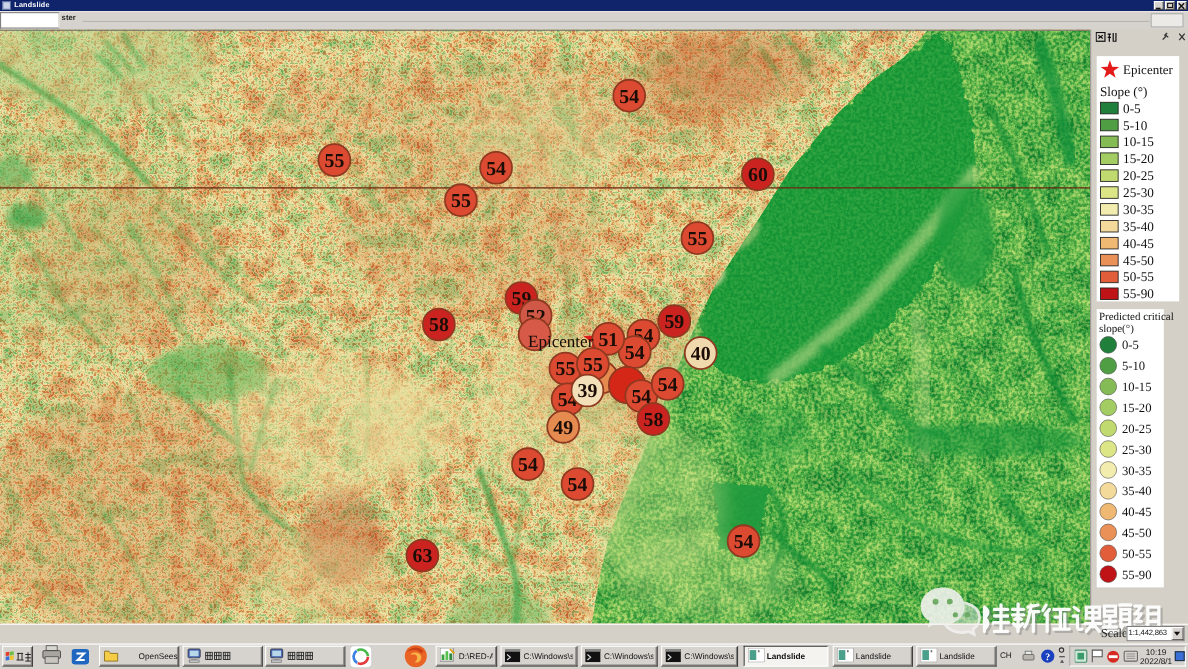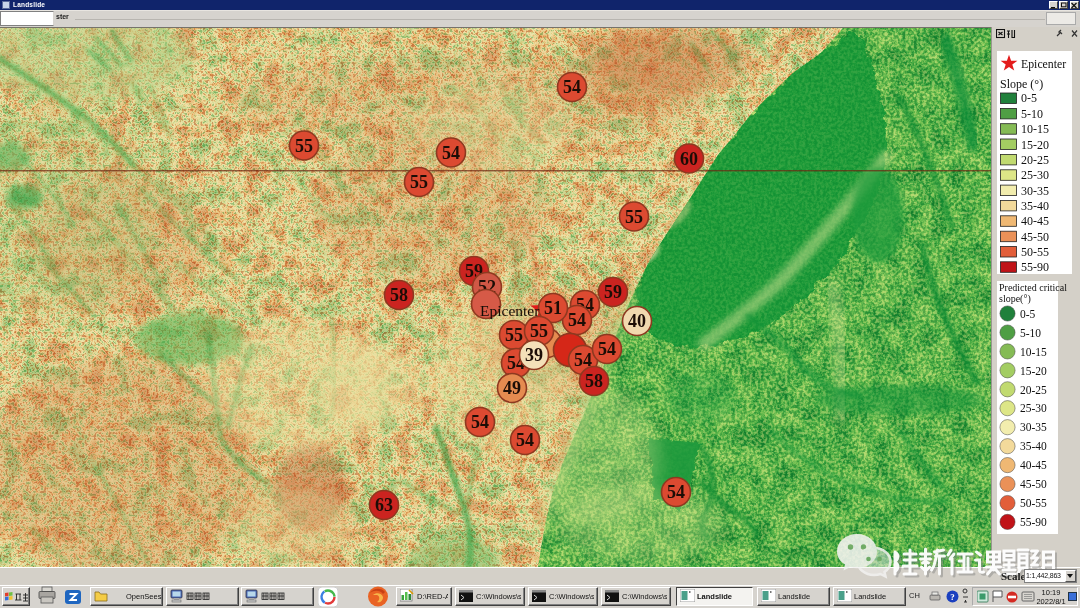--- a/index.html
+++ b/index.html
@@ -325,21 +325,21 @@
 <g transform="translate(168.0,14)" opacity="0.95">
       <path d="M3 5 L13 5 L13 14 L3 14 Z M3 9.5 L13 9.5 M3 19 L13 19 M8 14 L8 24 M2 24 L14 24 M2 28 L14 28 M17 4 L27 4 M18 8 L26 8 L26 22 L18 22 Z M18 12 L26 12 M18 17 L26 17 M20 22 L17 27 M24 22 L27 27" transform="translate(0,0)" stroke="#ffffff" stroke-width="3" fill="none" stroke-linecap="round"></path>
     </g>
 <g transform="translate(195.5,16)" opacity="0.5">
       <path d="M3 5 L9 5 M3 12 L9 12 M9 5 L4 12 M3 19 L9 19 M9 12 L4 19 M2 26 L10 24 M15 6 L25 6 L25 26 L15 26 Z M15 12 L25 12 M15 19 L25 19 M12 28 L28 28" transform="translate(2,0)" stroke="#8a8a88" stroke-width="3" fill="none" stroke-linecap="round"></path>
     </g>
 <g transform="translate(195.5,14)" opacity="0.95">
       <path d="M3 5 L9 5 M3 12 L9 12 M9 5 L4 12 M3 19 L9 19 M9 12 L4 19 M2 26 L10 24 M15 6 L25 6 L25 26 L15 26 Z M15 12 L25 12 M15 19 L25 19 M12 28 L28 28" transform="translate(0,0)" stroke="#ffffff" stroke-width="3" fill="none" stroke-linecap="round"></path>
     </g>
 </svg>
-<div class="abs" style="left:1001px;top:570px;font-family:'Liberation Serif',serif;font-size:11px;color:#222;font-weight:bold">Scale</div>
+<div class="abs" style="left:1001px;top:570px;font-family:'Liberation Serif',serif;font-size:11px;color:#222;font-weight:normal">Scale</div>
 <div class="abs" style="left:1024px;top:569px;width:53px;height:14px;background:#fff;border:1px solid #808080">
 <div class="abs" style="left:1px;top:2px;font-size:7px;color:#111;white-space:nowrap;letter-spacing:-0.2px">1:1,442,863</div>
 <div class="abs" style="right:0;top:0;width:11px;height:12px;background:#d6d3ce;border:1px solid #fff;border-right-color:#555;border-bottom-color:#555"></div>
 <svg class="abs" style="right:2px;top:4px" width="7" height="5">
       <polygon points="0,0 6,0 3,4" fill="#111"></polygon>
     </svg>
 </div>
 <div class="abs" style="left:0;top:585px;width:1080px;height:23px;background:#d6d3ce;border-top:1px solid #fff"></div>
 <div class="abs" style="left:2px;top:587px;width:28px;height:19px;background:#d6d3ce;border:1px solid #fff;border-right-color:#404040;border-bottom-color:#404040;box-shadow:inset -1px -1px 0 #808080"></div>
 <svg class="abs" style="left:5px;top:590px" width="24" height="13" viewBox="0 0 24 13">

